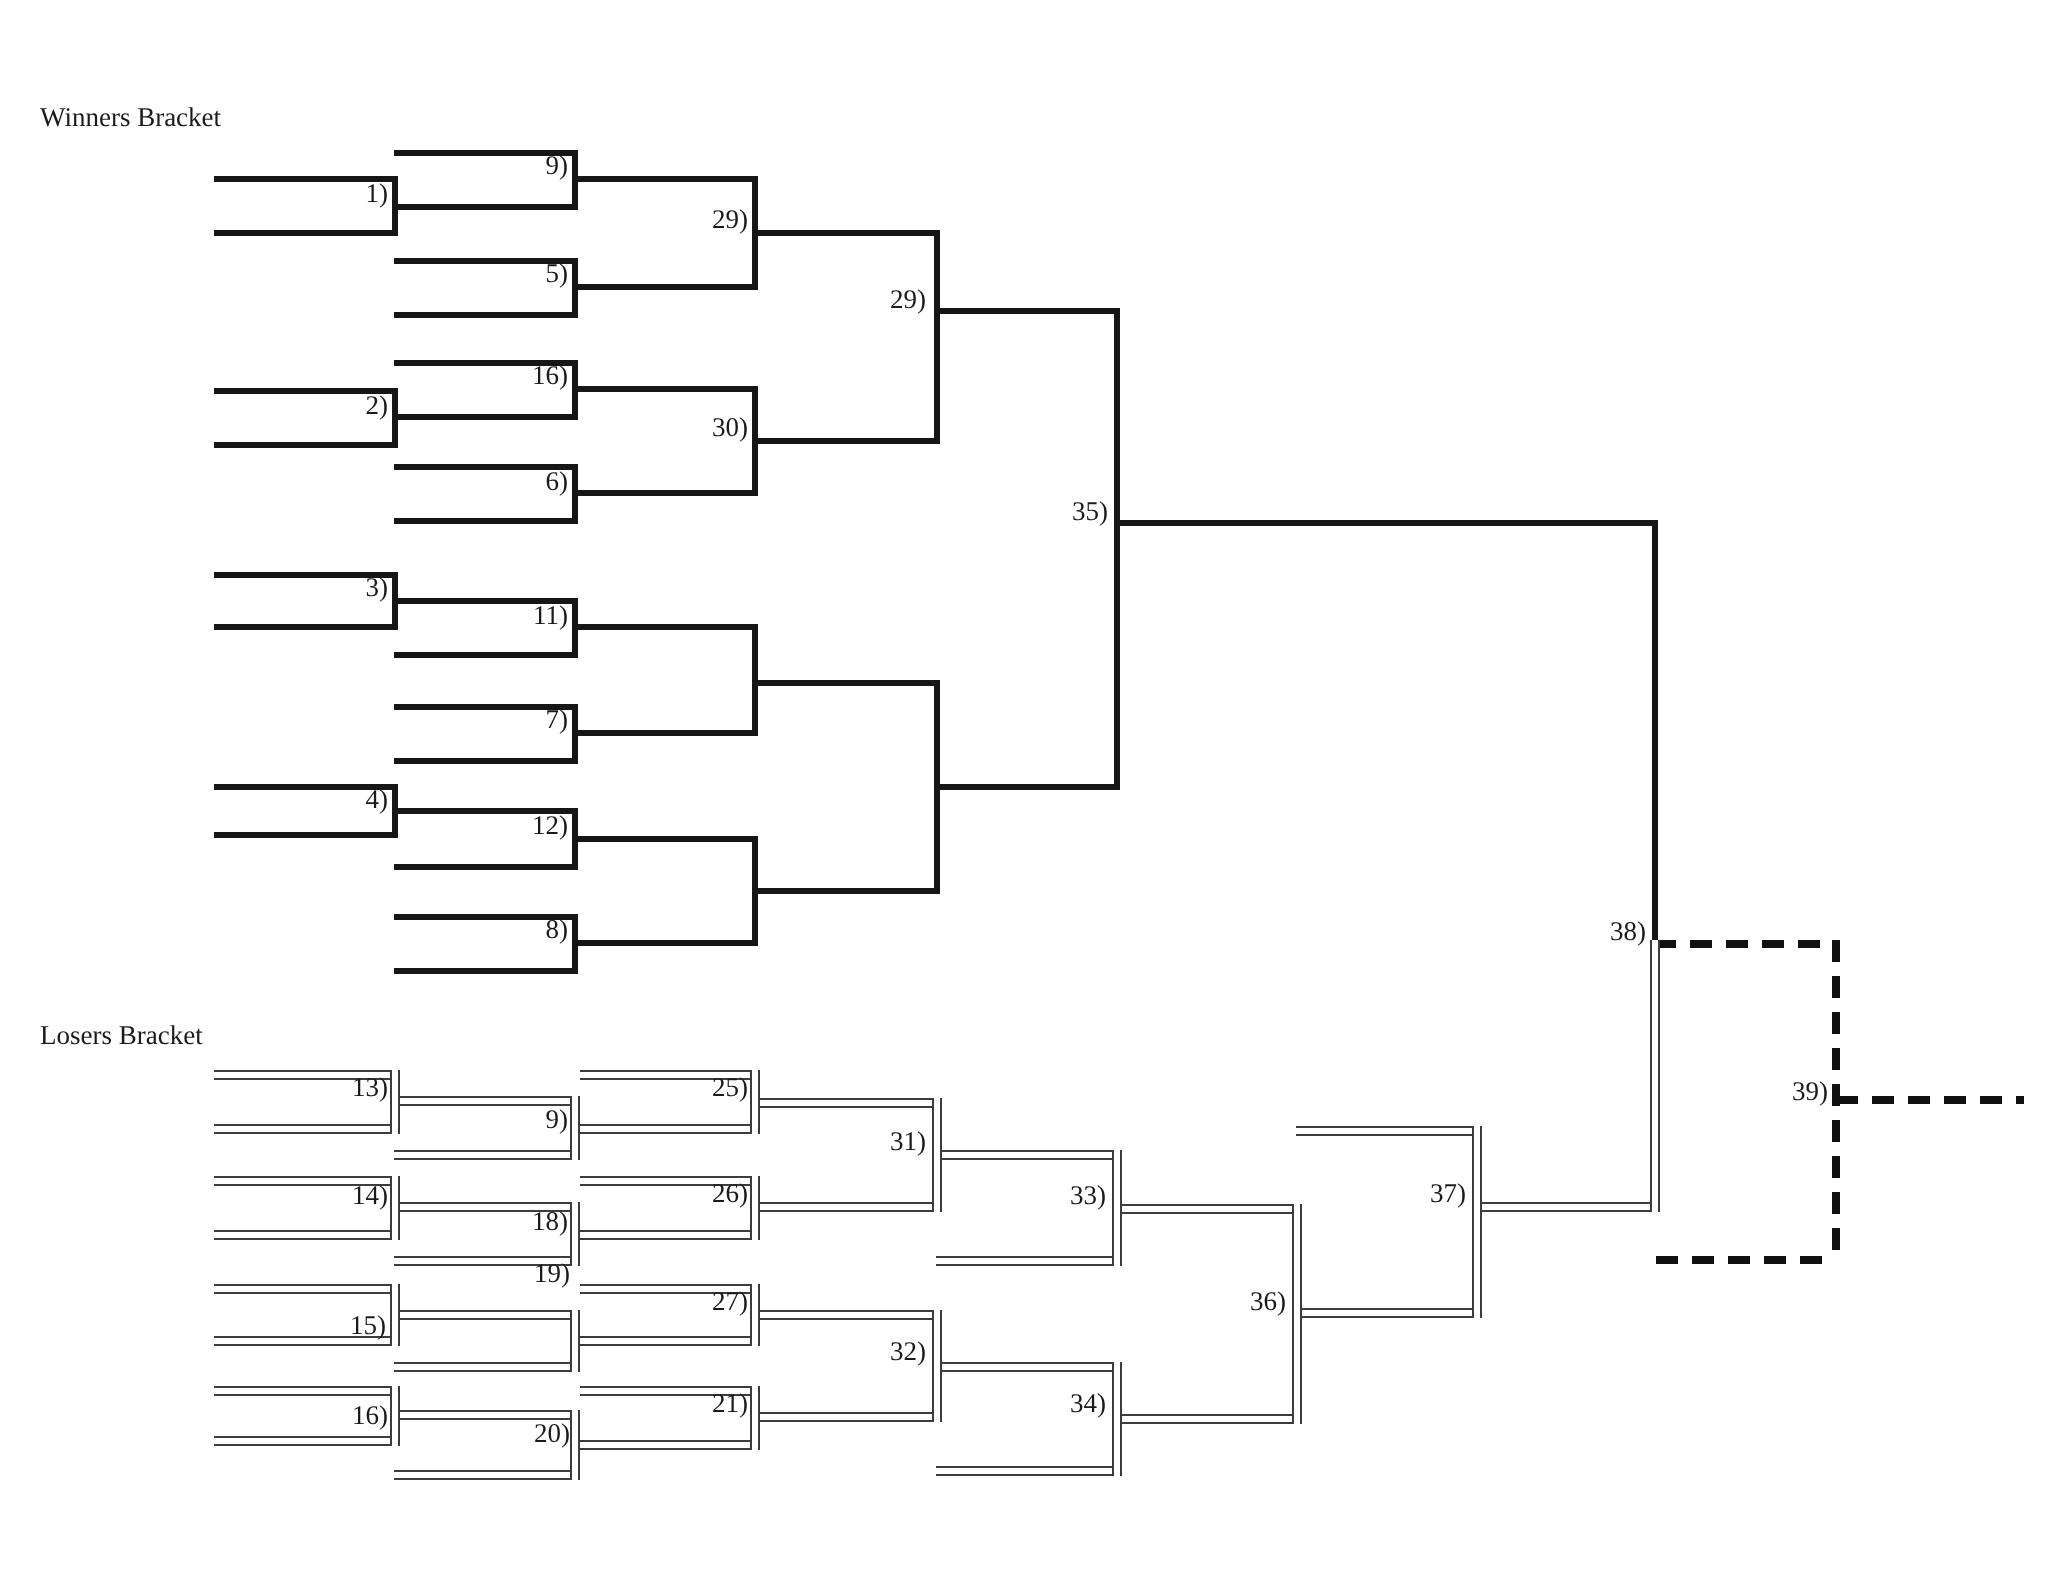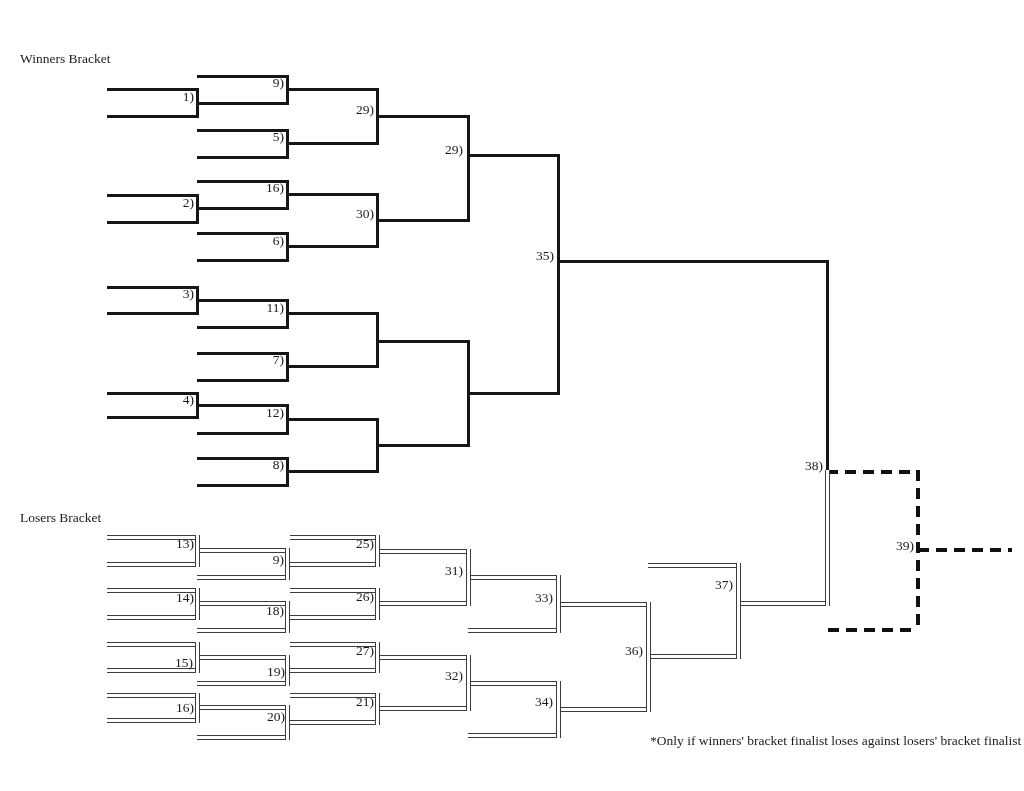--- a/index.html
+++ b/index.html
@@ -19,21 +19,20 @@
   .lv{box-sizing:border-box;border-left:1.7px solid var(--lc,#3c3c3c);border-right:1.7px solid var(--lc,#3c3c3c);background:#fff;}
   .dh{background:repeating-linear-gradient(to right,var(--dc,#101010) 0 11px,transparent 11px 18px);}
   .dv{background:repeating-linear-gradient(to bottom,var(--dc,#101010) 0 11px,transparent 11px 18px);}
 </style>
 </head>
 <body>
 
 <div id="canvas">
   <div class="seclbl lbl-winners">Winners Bracket</div>
   <div class="seclbl lbl-losers">Losers Bracket</div>
-  <div class="footnote">*Only if winners' bracket finalist loses against losers' bracket finalist</div>
 
   <div id="lines">
       <div class="ln wh" style="left: 107px; top: 87.5px; width: 90px; height: 3px;"></div>
       <div class="ln wh" style="left: 107px; top: 114.5px; width: 90px; height: 3px;"></div>
       <div class="ln wv" style="left: 195.5px; top: 87.5px; width: 3px; height: 30px;"></div>
       <div class="ln wh" style="left: 197px; top: 101.5px; width: 90px; height: 3px;"></div>
       <div class="ln wh" style="left: 197px; top: 74.5px; width: 90px; height: 3px;"></div>
       <div class="ln wv" style="left: 285.5px; top: 74.5px; width: 3px; height: 30px;"></div>
       <div class="ln wh" style="left: 287px; top: 87.5px; width: 90px; height: 3px;"></div>
       <div class="ln wh" style="left: 197px; top: 128.5px; width: 90px; height: 3px;"></div>
@@ -167,26 +166,26 @@
   <span class="mlbl" style="left:463px;top:150px">29)</span>
   <span class="mlbl" style="left:554px;top:256px">35)</span>
   <span class="mlbl" style="left:823px;top:466px">38)</span>
 
   <span class="mlbl" style="left:194px;top:544px">13)</span>
   <span class="mlbl" style="left:194px;top:598px">14)</span>
   <span class="mlbl" style="left:193px;top:663px">15)</span>
   <span class="mlbl" style="left:194px;top:708px">16)</span>
   <span class="mlbl" style="left:284px;top:560px">9)</span>
   <span class="mlbl" style="left:284px;top:611px">18)</span>
-  <span class="mlbl" style="left:285px;top:672px">19)</span>
+  <span class="mlbl" style="left:285px;top:637px">19)</span>
   <span class="mlbl" style="left:285px;top:717px">20)</span>
   <span class="mlbl" style="left:374px;top:544px">25)</span>
   <span class="mlbl" style="left:374px;top:597px">26)</span>
   <span class="mlbl" style="left:374px;top:651px">27)</span>
   <span class="mlbl" style="left:374px;top:702px">21)</span>
   <span class="mlbl" style="left:463px;top:571px">31)</span>
   <span class="mlbl" style="left:463px;top:676px">32)</span>
   <span class="mlbl" style="left:553px;top:598px">33)</span>
   <span class="mlbl" style="left:553px;top:702px">34)</span>
   <span class="mlbl" style="left:643px;top:651px">36)</span>
-  <span class="mlbl" style="left:733px;top:585px">37)</span>
+  <span class="mlbl" style="left:733px;top:597px">37)</span>
   <span class="mlbl" style="left:914px;top:546px">39)</span>
 </div>
 
 </body></html>

